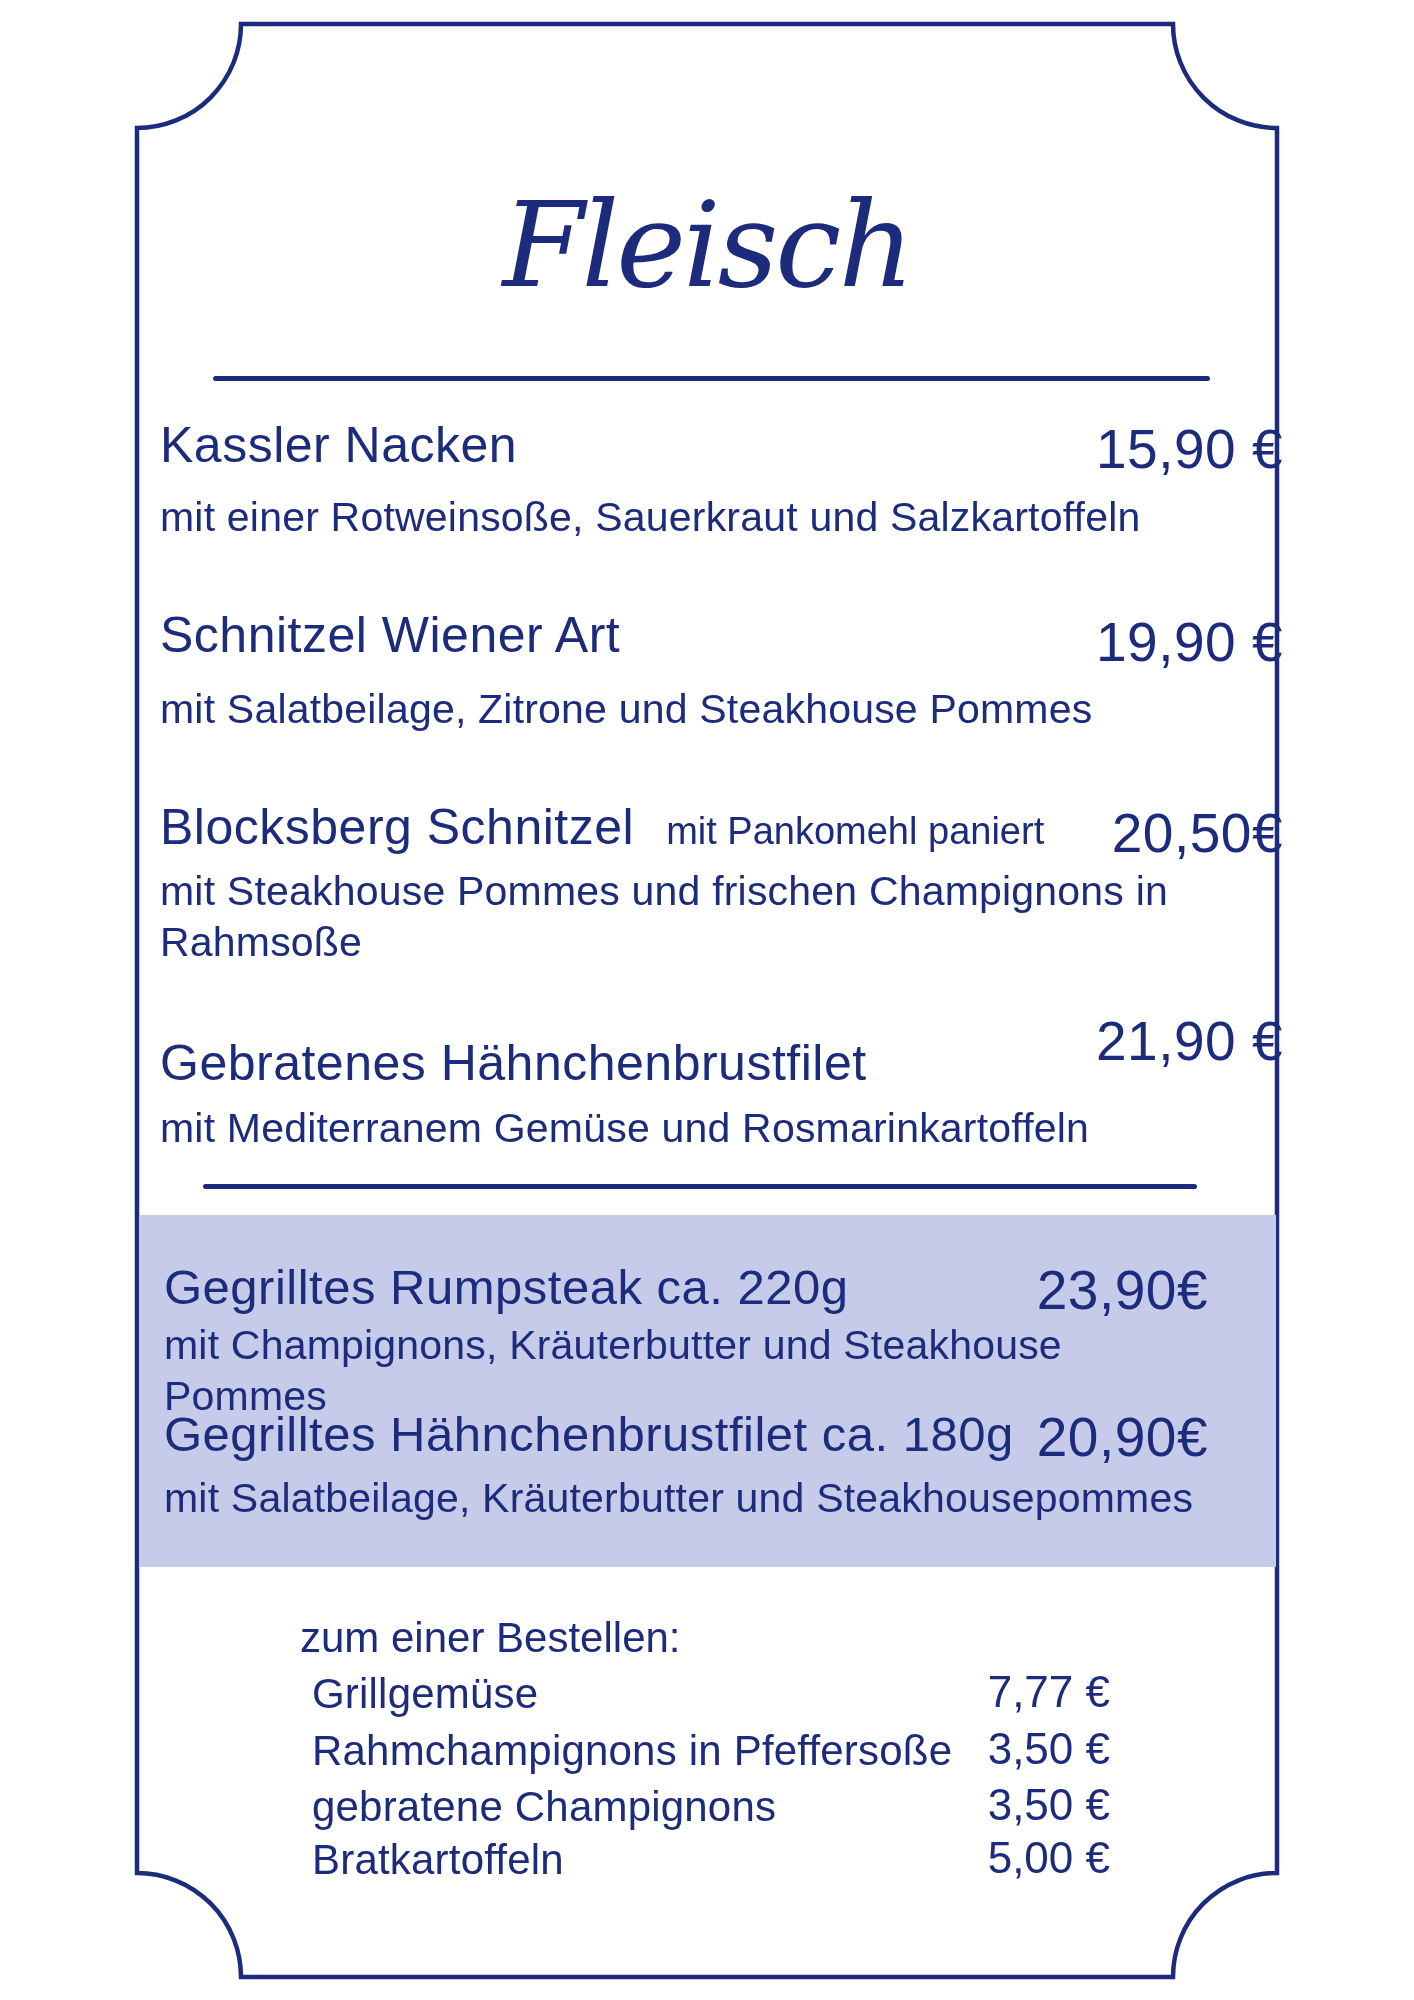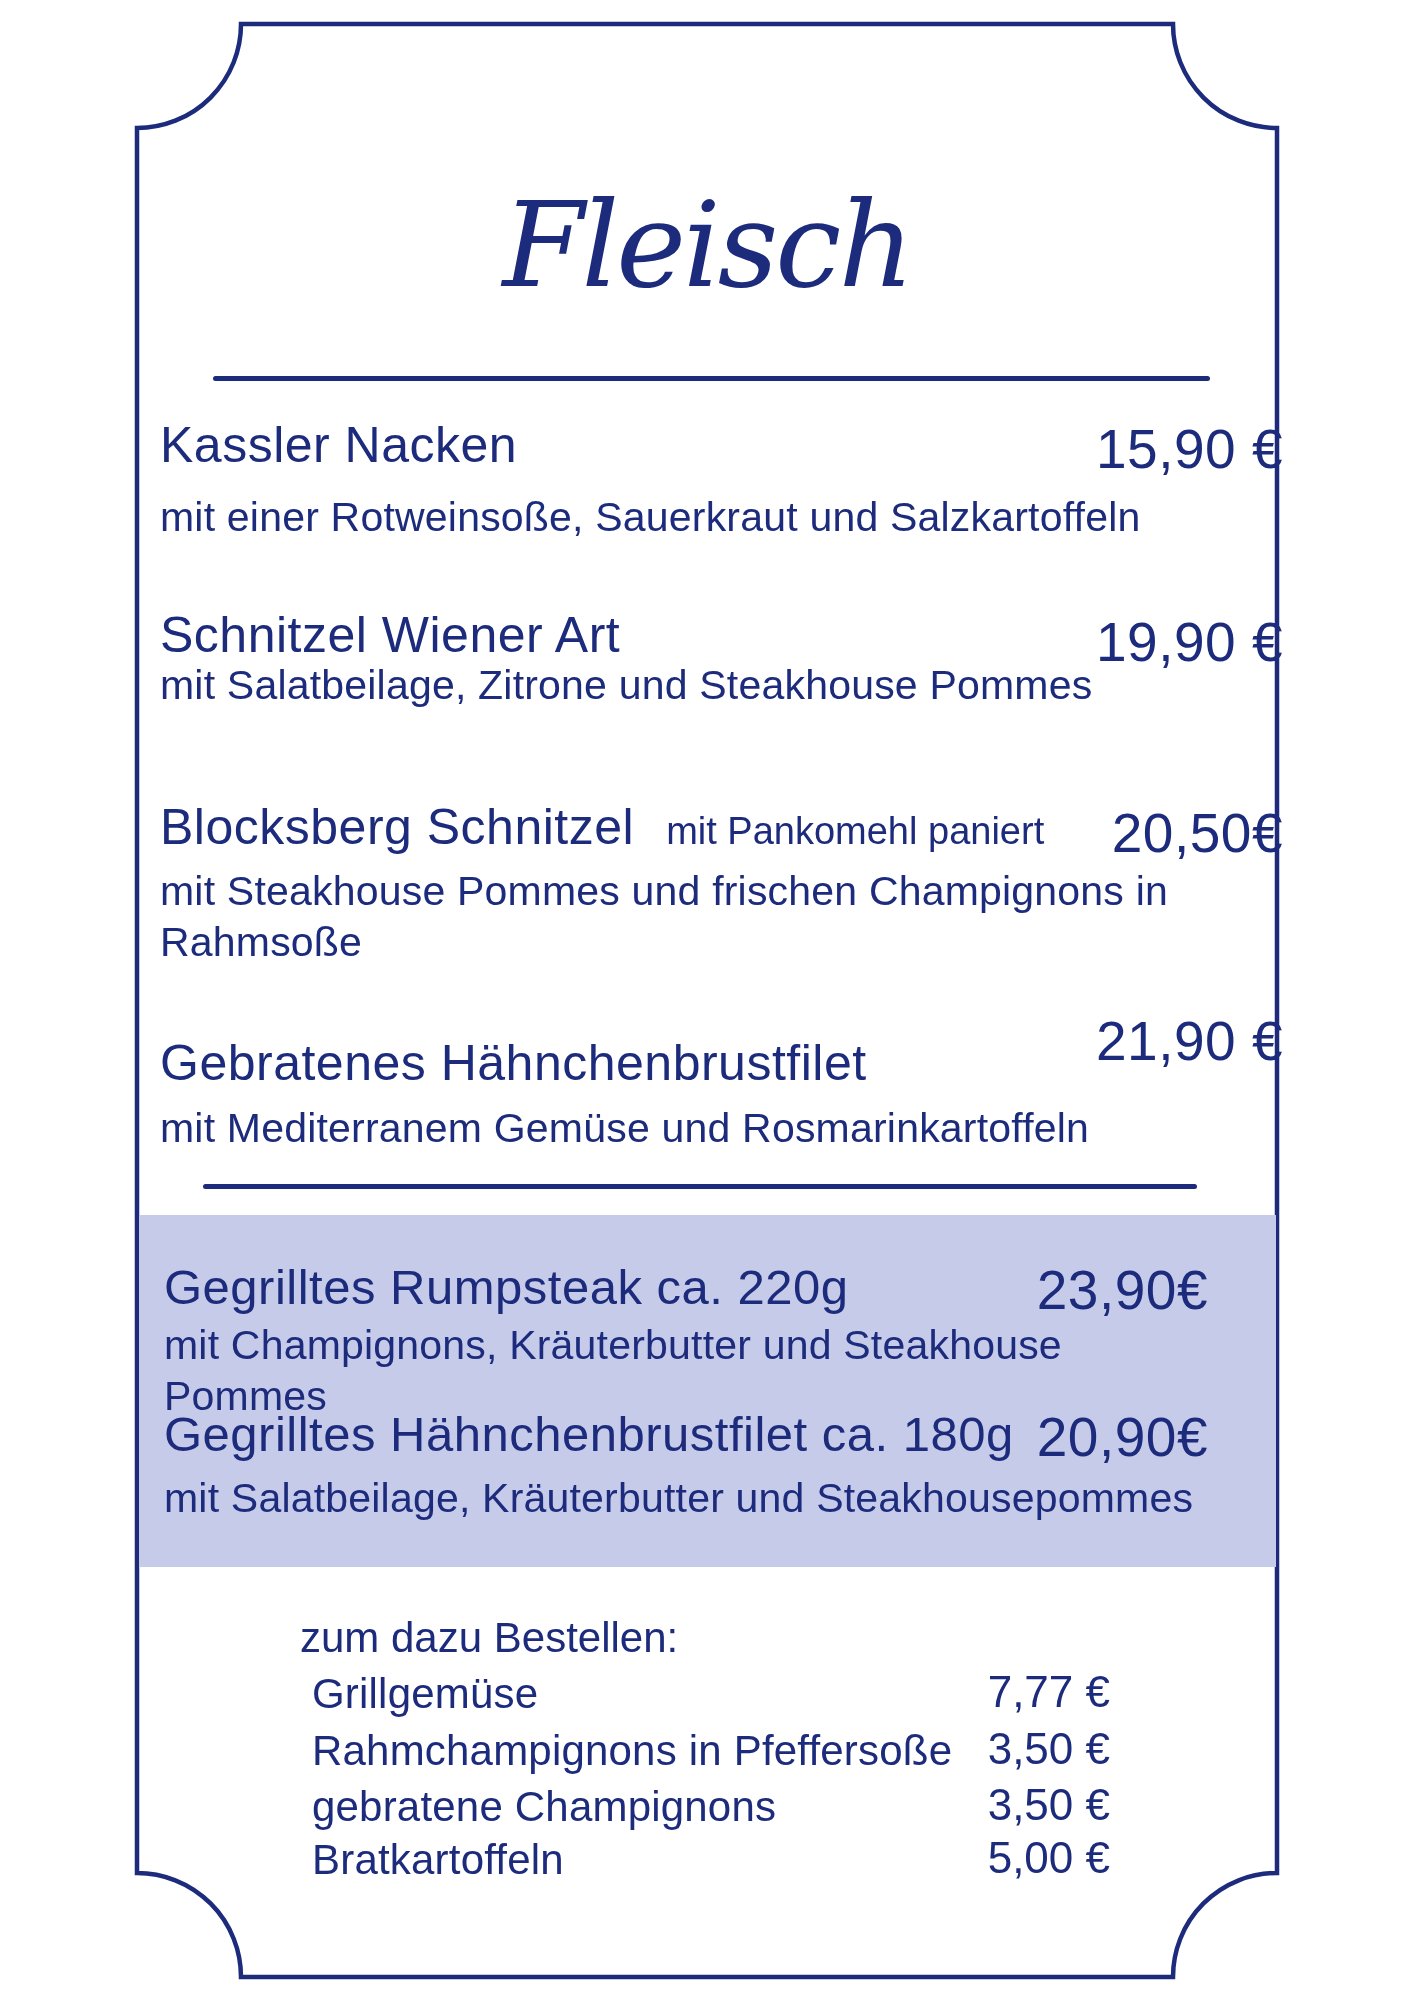--- a/index.html
+++ b/index.html
@@ -57,21 +57,21 @@
     </div>
     <div class="price" style="top:2px;">15,90 €</div>
     <div class="desc" style="margin-top:22px;">mit einer Rotweinsoße, Sauerkraut und Salzkartoffeln</div>
   </div>
 
   <div class="item" style="top:610px;">
     <div class="name-line">
       <span class="name">Schnitzel Wiener Art</span>
     </div>
     <div class="price" style="top:5px;">19,90 €</div>
-    <div class="desc" style="margin-top:0;">mit Salatbeilage, Zitrone und Steakhouse Pommes</div>
+    <div class="desc" style="margin-top:24px;">mit Salatbeilage, Zitrone und Steakhouse Pommes</div>
   </div>
 
   <div class="item" style="top:802px;">
     <div class="name-line">
       <span class="name">Blocksberg Schnitzel</span>
       <span class="annotation">mit Pankomehl paniert</span>
     </div>
     <div class="price" style="top:4px;">20,50€</div>
     <div class="desc" style="margin-top:14px;">mit Steakhouse Pommes und frischen Champignons in
 Rahmsoße</div>
@@ -98,21 +98,21 @@
   </div>
 
   <div class="band-item" style="top:1410px;">
     <div class="name-line">
       <span class="name">Gegrilltes Hähnchenbrustfilet ca. 180g</span>
     </div>
     <div class="price" style="top:0px;">20,90€</div>
     <div class="desc" style="margin-top:14px;">mit Salatbeilage, Kräuterbutter und Steakhousepommes</div>
   </div>
 
-  <div class="addon-header">zum dazu Bestellen:</div>
+  <div class="addon-header">zum einer Bestellen:</div>
 
   <div class="addon-row" style="top:1671px;">
     <span class="addon-label">Grillgemüse</span>
     <span class="addon-price">7,77 €</span>
   </div>
   <div class="addon-row" style="top:1728px;">
     <span class="addon-label">Rahmchampignons in Pfeffersoße</span>
     <span class="addon-price">3,50 €</span>
   </div>
   <div class="addon-row" style="top:1784px;">

